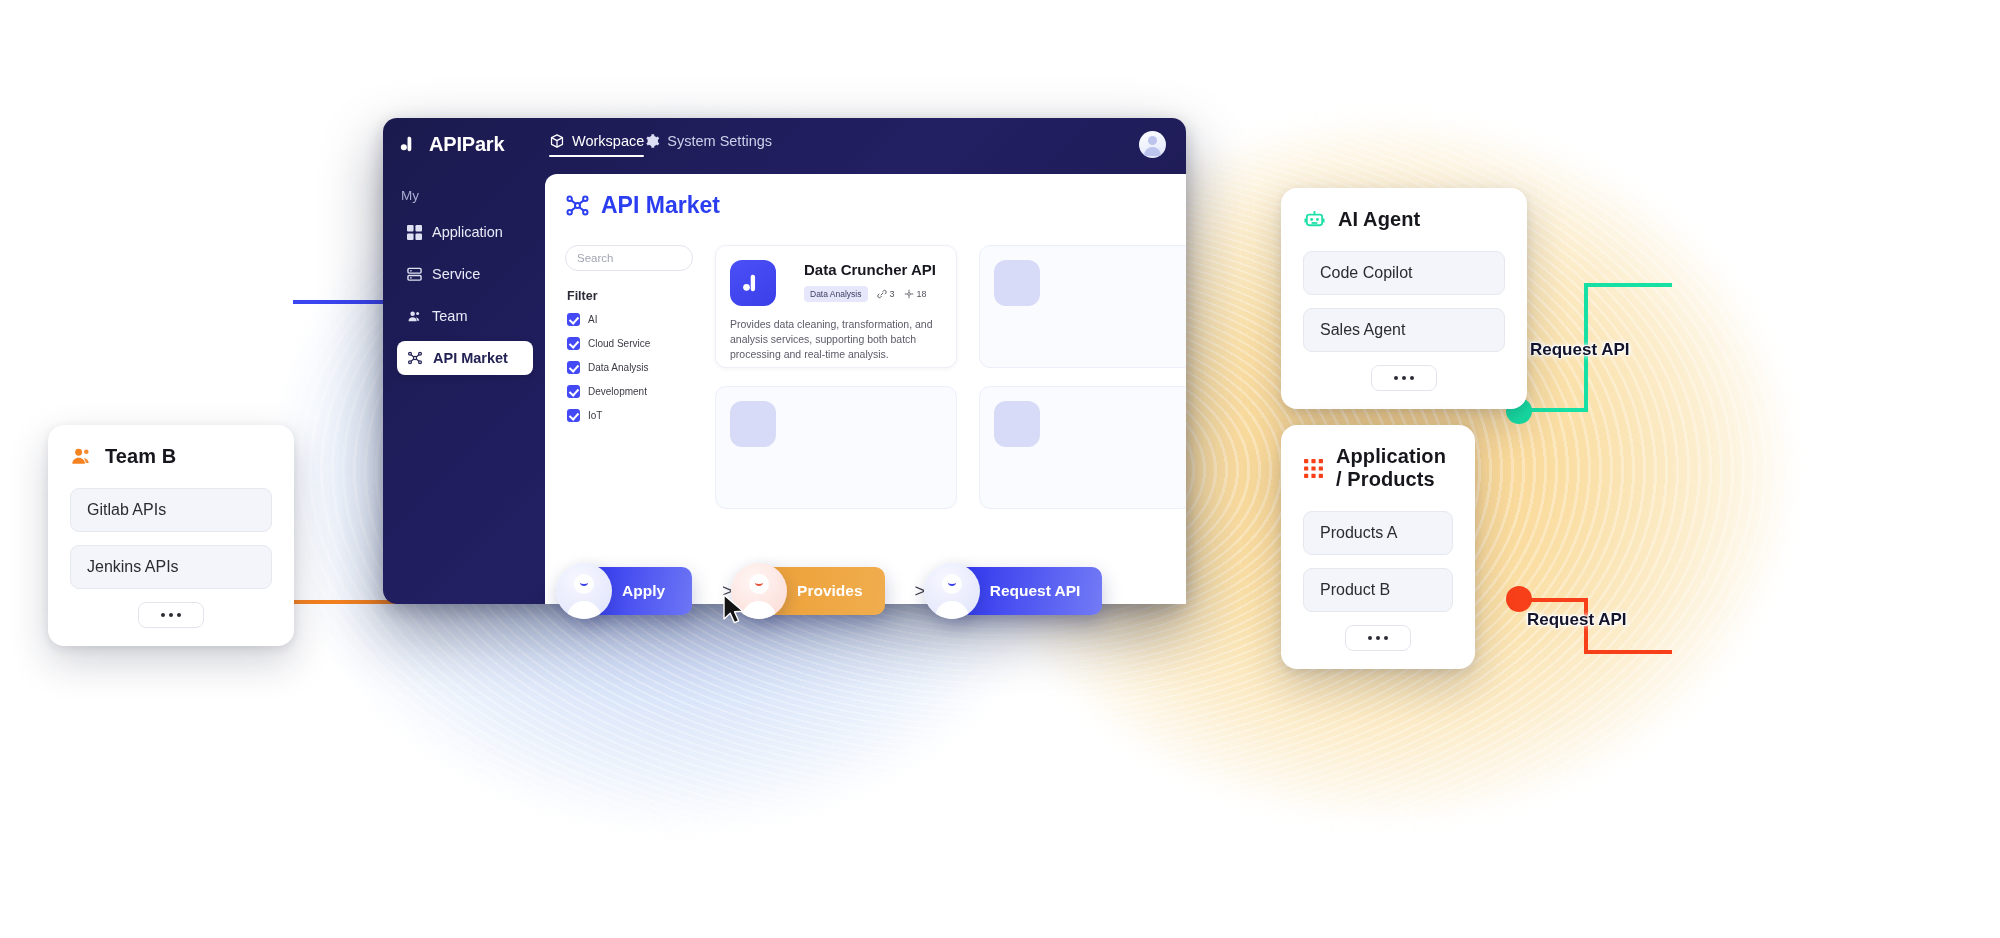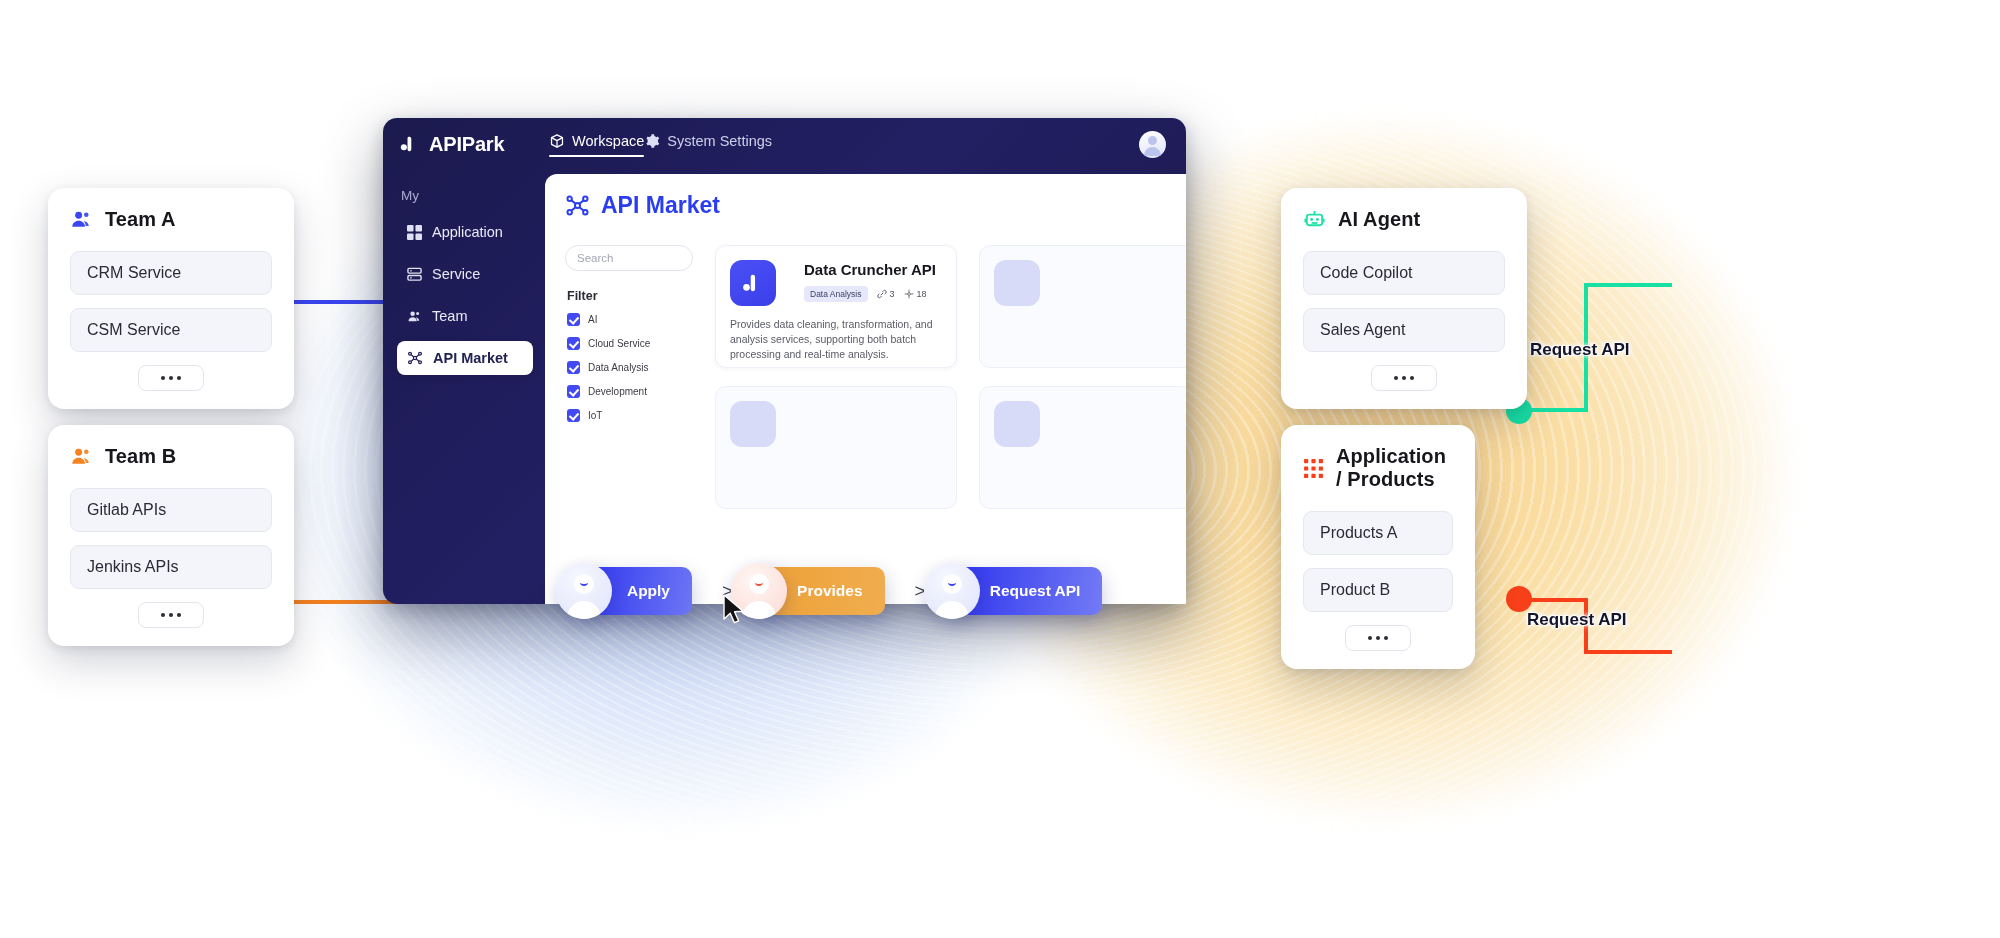--- a/index.html
+++ b/index.html
@@ -161,21 +161,21 @@
     padding: 3px 6px; font-weight: 500;
   }
   .api-stat { display: flex; align-items: center; gap: 3px; font-size: 9px; color: #53535f; }
   .api-desc { font-size: 10.5px; line-height: 1.42; color: #5b5b68; margin-top: 11px; }
   .placeholder-sq { width: 46px; height: 46px; border-radius: 12px; background: #d8dbf7; }
 
   
   #workflow { position: absolute; left: 580px; top: 556px; width: 640px; height: 70px; display: flex; align-items: center; z-index: 14; }
   .wf-item { position: relative; display: flex; align-items: center; }
   .wf-pill {
-    height: 48px; border-radius: 10px; display: flex; align-items: center; justify-content: flex-end;
+    height: 48px; border-radius: 10px; display: flex; align-items: center; justify-content: flex-start;
     color: #fff; font-size: 15.5px; font-weight: 700;
     padding-left: 42px; padding-right: 22px;
     box-shadow: 0 8px 20px rgba(30,40,110,0.25);
   }
   .wf-pill.blue { background: linear-gradient(100deg,#2e34ee 0%, #6d76f5 100%); min-width: 112px; }
   .wf-pill.orange { background: linear-gradient(100deg,#eda037 0%, #f0ad4e 100%); min-width: 128px; }
   .wf-pill.blue2 { background: linear-gradient(100deg,#2b31ec 0%, #737bf6 100%); min-width: 150px; }
   .wf-avatar {
     position: absolute; left: -24px; width: 56px; height: 56px; border-radius: 50%;
     overflow: hidden; box-shadow: 0 6px 16px rgba(30,40,110,0.22);
@@ -214,40 +214,20 @@
 
     <path d="M1672 652 H1586 V600 H1521" stroke="#f7401a" stroke-width="4" fill="none"></path>
     <circle cx="1519" cy="599" r="13" fill="#f7401a"></circle>
   </svg>
 
   <div class="wire-label" style="left:393px; top:373px;">Publish</div>
   <div class="wire-label" style="left:393px; top:510px;">Publish</div>
   <div class="wire-label" style="left:1530px; top:340px;">Request API</div>
   <div class="wire-label" style="left:1527px; top:610px;">Request API</div>
 
-  <div class="side-card" style="left:48px; top:188px; width:246px;">
-    <div class="side-card-head">
-      <span class="ic">
-        <svg width="23" height="23" viewBox="0 0 24 24" fill="#3b45f0">
-          <circle cx="9" cy="7.5" r="3.6"></circle>
-          <path d="M2.4 19.5c0-3.7 3-6.2 6.6-6.2s6.6 2.5 6.6 6.2z"></path>
-          <circle cx="17" cy="7" r="2.4" opacity=".92"></circle>
-          <path d="M14.2 13.6c3 .25 5.1 2.4 5.4 5.1h-3.2c-.2-2-1-3.7-2.2-5.1z" opacity=".92"></path>
-        </svg>
-      </span>
-      <span class="side-card-title">Team A</span>
-    </div>
-    <div class="chip">CRM Service</div>
-    <div class="chip">CSM Service</div>
-    <div class="more-btn">
-        <i></i>
-        <i></i>
-        <i></i>
-      </div>
-  </div>
 
   <div class="side-card" style="left:48px; top:425px; width:246px;">
     <div class="side-card-head">
       <span class="ic">
         <svg width="23" height="23" viewBox="0 0 24 24" fill="#f58220">
           <circle cx="9" cy="7.5" r="3.6"></circle>
           <path d="M2.4 19.5c0-3.7 3-6.2 6.6-6.2s6.6 2.5 6.6 6.2z"></path>
           <circle cx="17" cy="7" r="2.4" opacity=".92"></circle>
           <path d="M14.2 13.6c3 .25 5.1 2.4 5.4 5.1h-3.2c-.2-2-1-3.7-2.2-5.1z" opacity=".92"></path>
         </svg>

